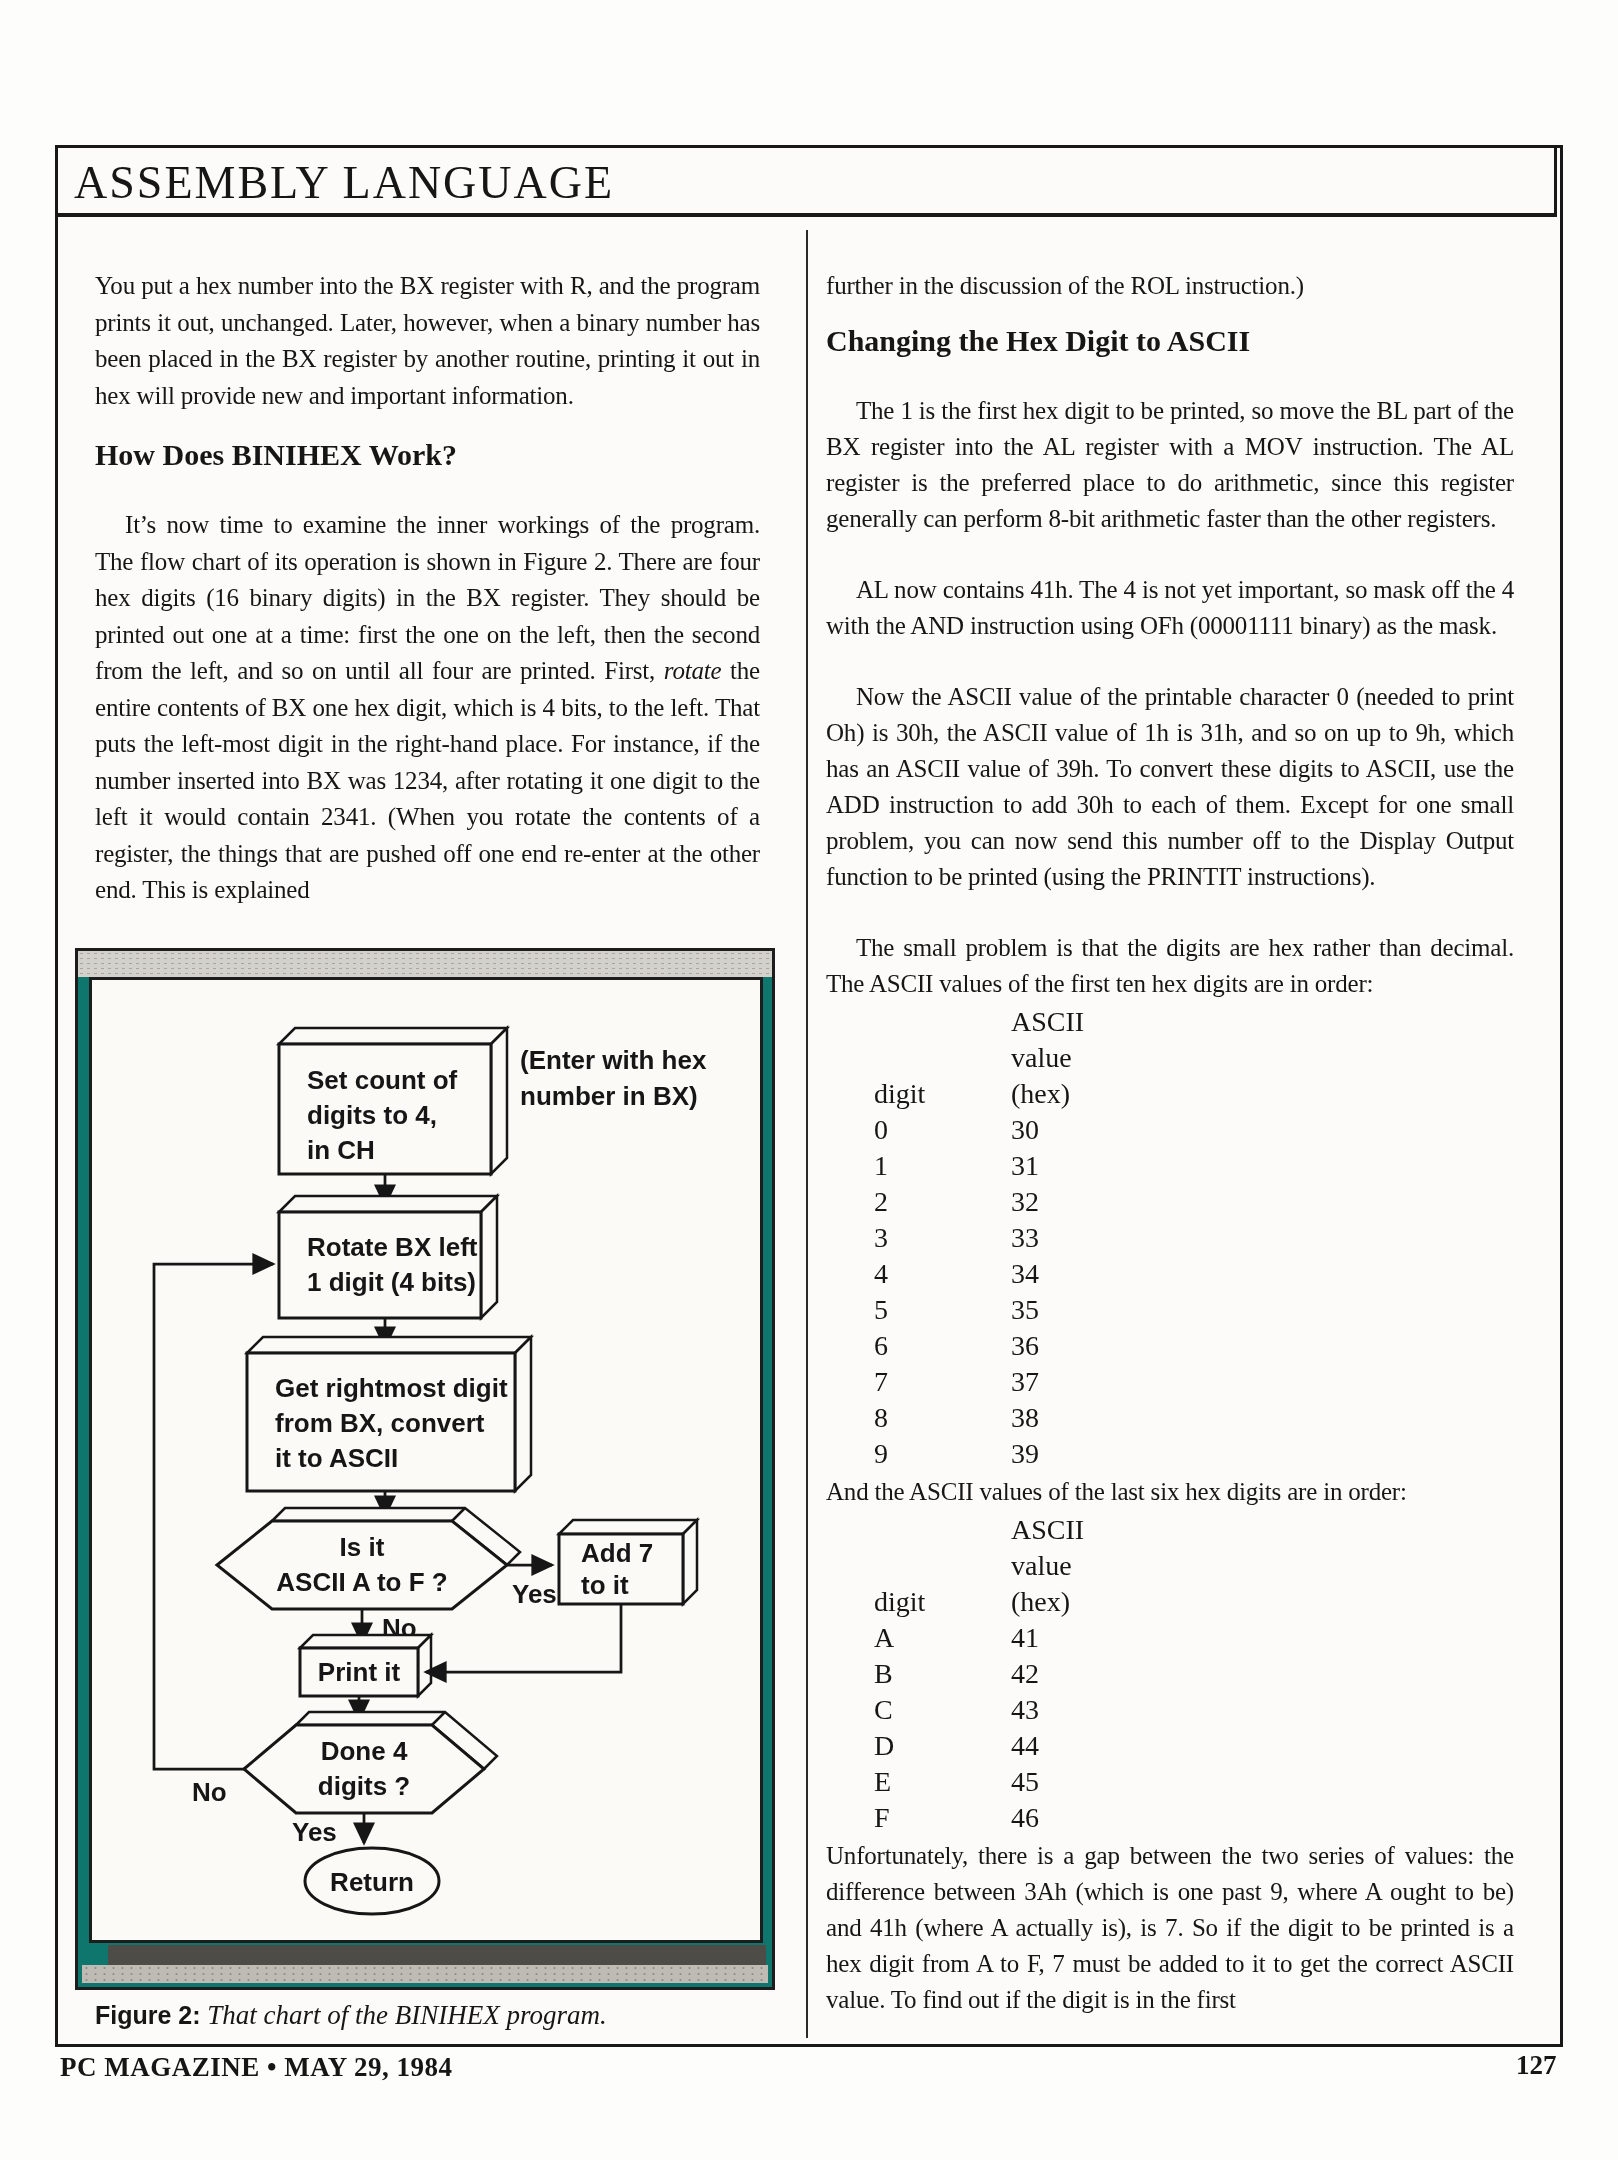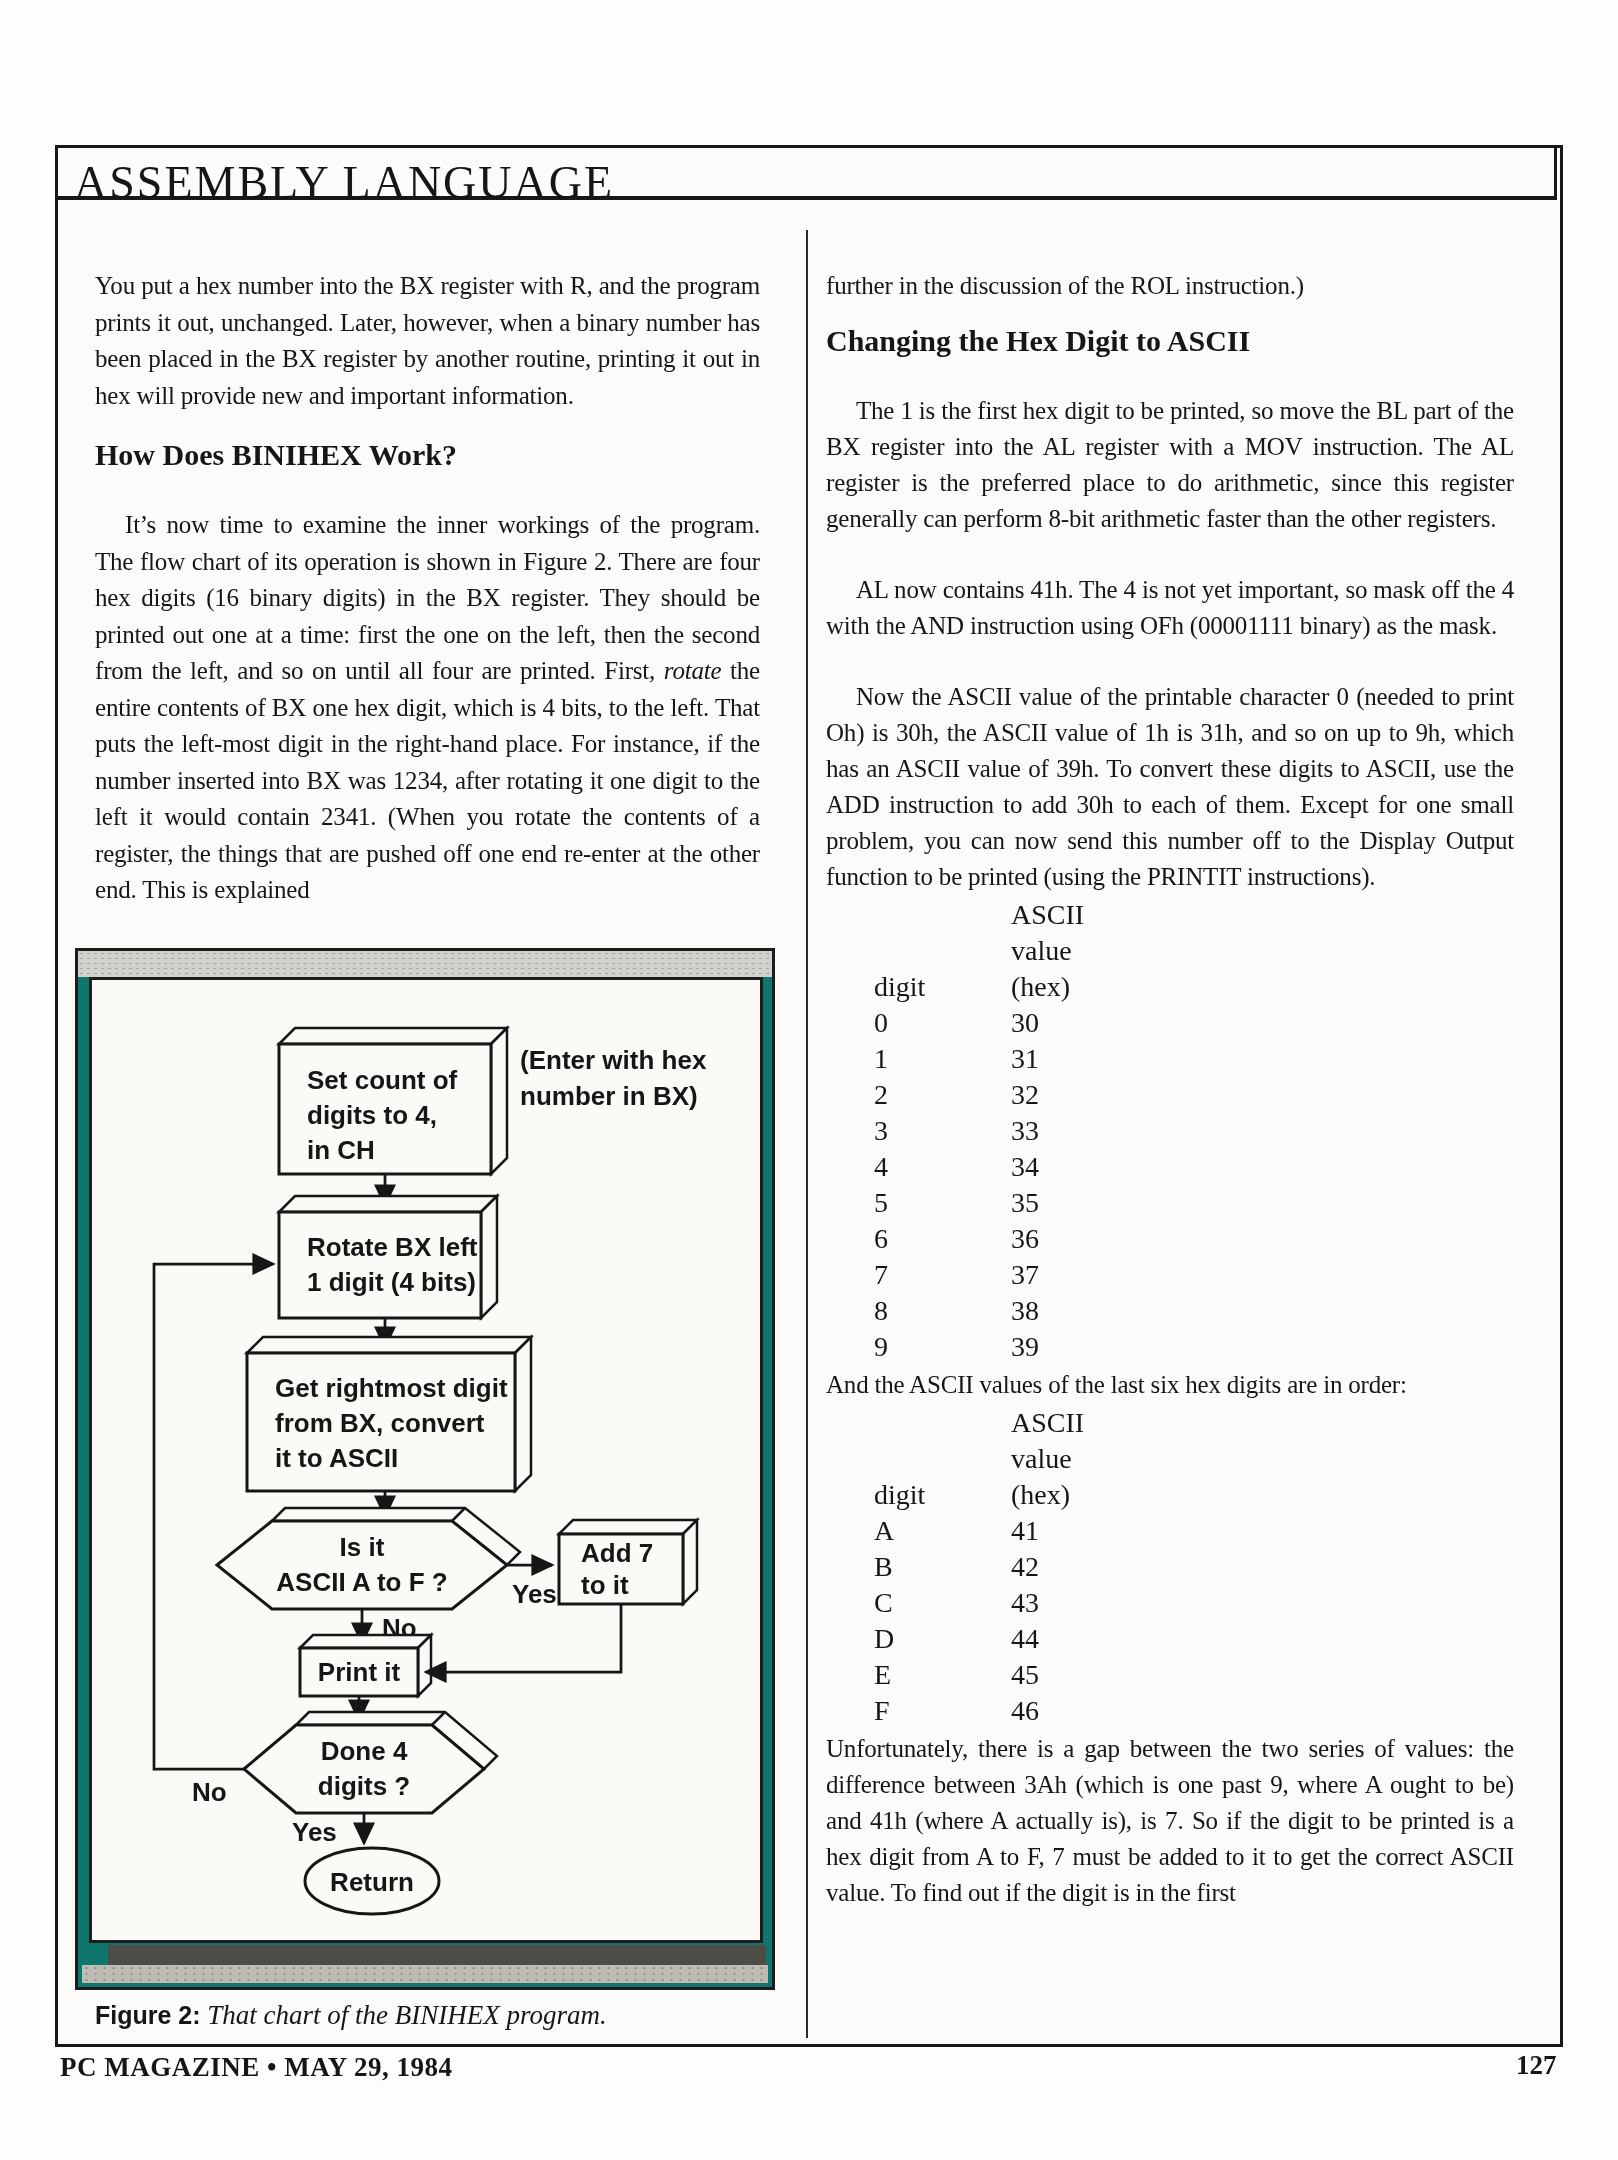--- a/index.html
+++ b/index.html
@@ -1,21 +1,21 @@
 <!DOCTYPE html>
 <html><head>
 <meta charset="utf-8">
 <style>
   html,body{margin:0;padding:0;background:#ffffff;}
   #page{position:relative;width:1618px;height:2160px;background:#fdfdfc;
         font-family:"Liberation Serif", serif;color:#161616;overflow:hidden;}
   
   .frame{position:absolute;left:55px;top:145px;width:1502px;height:1896px;
          border:3px solid #181818;background:#fcfbf9;}
-  .header-strip{position:absolute;left:55px;top:145px;width:1502px;height:55px;
+  .header-strip{position:absolute;left:55px;top:145px;width:1502px;height:72px;
         border:3px solid #181818;border-bottom:4px solid #181818;box-sizing:border-box;
         background:#fcfbf9;}
   .header-strip h1{margin:8px 0 0 16px;font-size:46px;font-weight:400;
         letter-spacing:2px;font-family:"Liberation Serif",serif;}
   .col-divider{position:absolute;left:806px;top:230px;width:2px;height:1808px;background:#2a2a2a;}
 
   
   .lcol{position:absolute;left:95px;top:268px;width:665px;height:690px;overflow:hidden;}
   .rcol{position:absolute;left:826px;top:268px;width:688px;height:1778px;overflow:hidden;}
   .body-text{font-size:25px;line-height:36.5px;text-align:justify;letter-spacing:-0.2px;}
@@ -181,20 +181,21 @@
   <div class="fig-caption">
     <span class="cap-label">Figure 2:</span><span class="cap-text"> That chart of the BINIHEX program.</span>
   </div>
 
   <div class="rcol">
     <p class="body-text">further in the discussion of the ROL instruction.)</p>
     <div class="sec-head">Changing the Hex Digit to ASCII</div>
     <p class="body-text indent">The 1 is the first hex digit to be printed, so move the BL part of the BX register into the AL register with a MOV instruction. The AL register is the preferred place to do arithmetic, since this register generally can perform 8-bit arithmetic faster than the other registers.</p>
     <p class="body-text indent">AL now contains 41h. The 4 is not yet important, so mask off the 4 with the AND instruction using OFh (00001111 binary) as the mask.</p>
     <p class="body-text indent">Now the ASCII value of the printable character 0 (needed to print Oh) is 30h, the ASCII value of 1h is 31h, and so on up to 9h, which has an ASCII value of 39h. To convert these digits to ASCII, use the ADD instruction to add 30h to each of them. Except for one small problem, you can now send this number off to the Display Output function to be printed (using the PRINTIT instructions).</p>
+    <p class="body-text indent">The small problem is that the digits are hex rather than decimal. The ASCII values of the first ten hex digits are in order:</p>
 
     <div class="ascii-table">
       <div class="t-row">
           <span class="t-c1"></span>
           <span class="t-c2">ASCII</span>
         </div>
       <div class="t-row">
           <span class="t-c1"></span>
           <span class="t-c2">value</span>
         </div>

